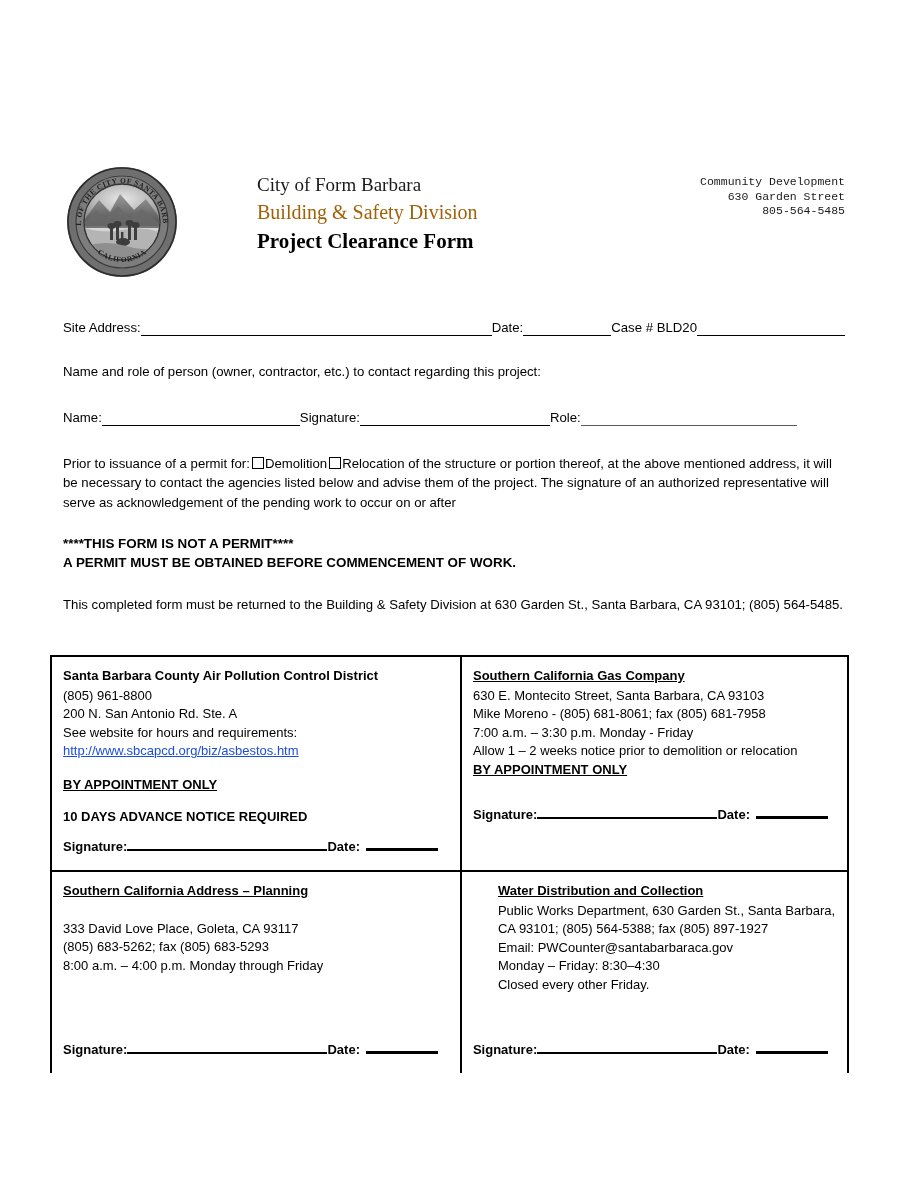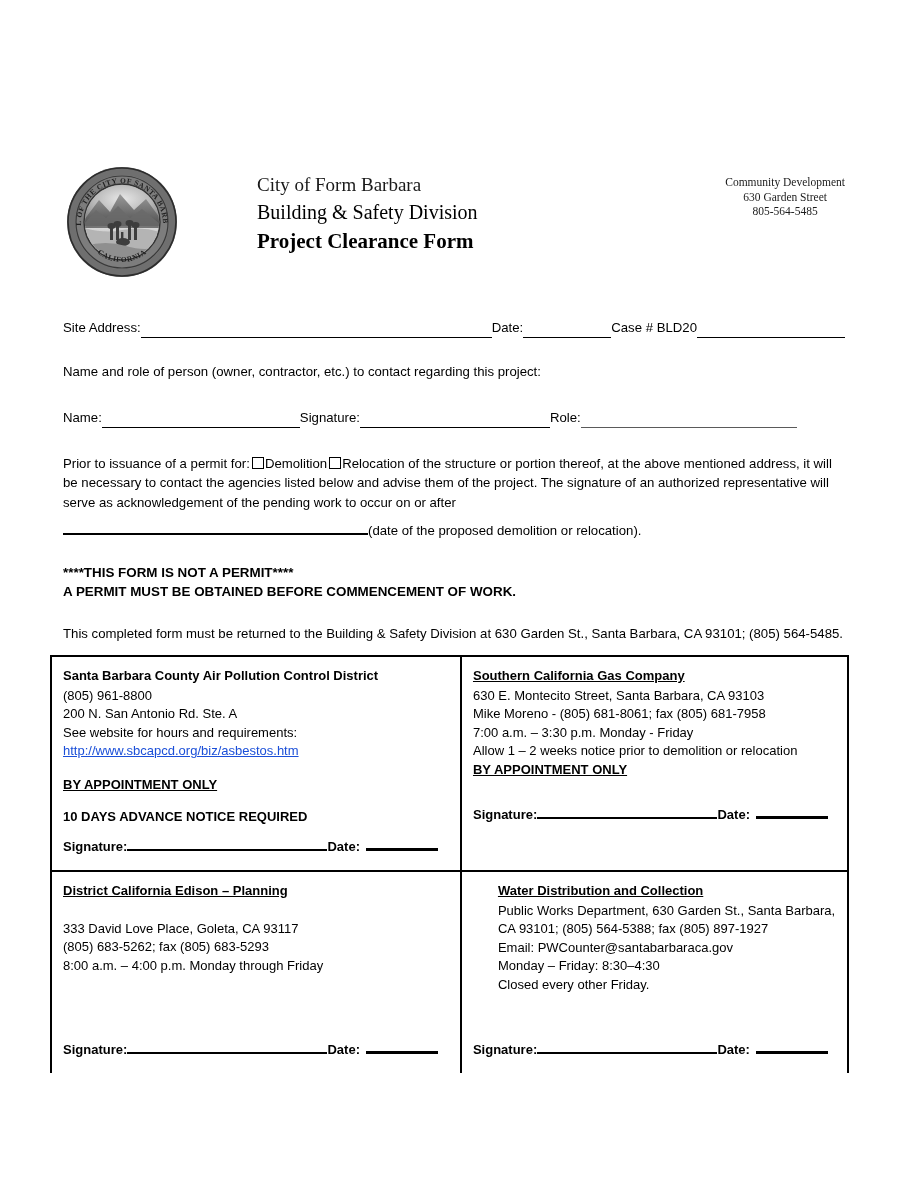--- a/index.html
+++ b/index.html
@@ -42,57 +42,57 @@
     font-family: "Liberation Serif", serif;
     font-size: 19px;
     line-height: 26px;
     color: #1a1a1a;
     white-space: nowrap;
   }
   .title-line2 {
     font-family: "Liberation Serif", serif;
     font-size: 20px;
     line-height: 28px;
-    color: #000000;
+    color: #a16207;
     white-space: nowrap;
   }
   .title-line3 {
     font-family: "Liberation Serif", serif;
     font-size: 21px;
     font-weight: bold;
     line-height: 30px;
     color: #000000;
     white-space: nowrap;
   }
 
   .header-contact {
     position: absolute;
     right: 55px;
     top: 175px;
-    text-align: center;
-    font-family: Liberation Serif, serif;
+    text-align: right;
+    font-family: Liberation Mono, monospace;
     font-size: 11.5px;
     line-height: 14.5px;
     color: #1a1a1a;
     margin-left: 15px;
   }
 
   
   .form-body {
     position: absolute;
     left: 63px;
     top: 318px;
     width: 782px;
     font-size: 13.2px;
     color: #000;
   }
 
   .fieldrow {
     display: flex;
-    align-items: flex-end;
+    align-items: center;
     white-space: nowrap;
     line-height: 20px;
   }
   .flabel { flex: 0 0 auto; }
   .fline {
     flex: 1 1 auto;
     border-bottom: 1.6px solid #000;
     height: 15px;
     margin: 0 0px;
     min-width: 20px;
@@ -325,24 +325,20 @@
       <span class="flabel">Signature:</span>
       <span class="fline w-tel"></span>
       <span class="flabel">Role:</span>
       <span class="fline w-role"></span>
     </div>
 
     <div class="spacer-md"></div>
 
     <div class="para"><span>Prior to issuance of a permit for:</span><span class="chk"></span><span>Demolition</span><span class="chk"></span><span>Relocation of the structure or portion thereof, at the above mentioned address, it will be necessary to contact the agencies listed below and advise them of the project.  The signature of an authorized representative will serve as acknowledgement of the pending work to occur on or after</span></div>
 
-    <div class="dateline-row">
-      <span class="dateline"></span>
-      <span class="flabel">(date of the proposed demolition or relocation).</span>
-    </div>
 
     <div class="notice">
       <div>****THIS FORM IS NOT A PERMIT****</div>
       <div>A PERMIT MUST BE OBTAINED BEFORE COMMENCEMENT OF WORK.</div>
     </div>
 
     <div class="returns">This completed form must be returned to the Building &amp; Safety Division at 630 Garden St., Santa Barbara, CA 93101; (805) 564-5485.</div>
   </div>
 
   <div class="agency-table">
@@ -377,21 +373,21 @@
           <span class="sigline"></span>
           <span class="dlabel">Date:</span>
           <span class="dline"></span>
         </div>
       </div>
     </div>
 
     <div class="trow second">
 
       <div class="tcell left">
-        <div class="agency-name u">District California Edison – Planning</div>
+        <div class="agency-name u">Southern California Address – Planning</div>
         <div class="gap-line"></div>
         <div class="agency-line">333 David Love Place, Goleta, CA  93117</div>
         <div class="agency-line">(805) 683-5262; fax (805) 683-5293</div>
         <div class="agency-line">8:00 a.m. –  4:00 p.m. Monday through Friday</div>
         <div class="sigrow">
           <span>Signature:</span>
           <span class="sigline"></span>
           <span class="dlabel">Date:</span>
           <span class="dline"></span>
         </div>

